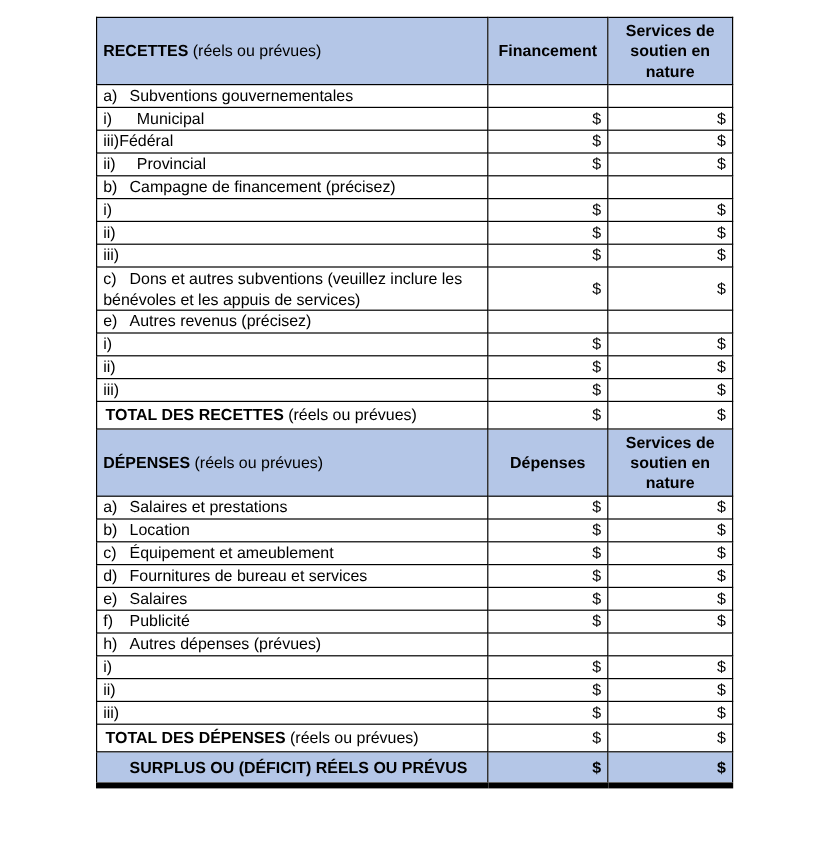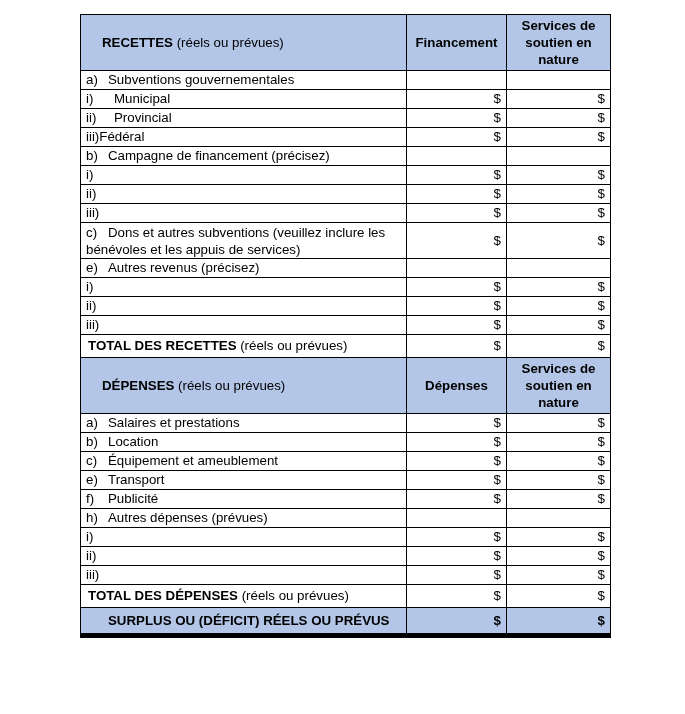--- a/index.html
+++ b/index.html
@@ -11,21 +11,21 @@
       font-size: 13.3px;
     }
     table.budget col.c1 { width: 326px; }
     table.budget col.c2 { width: 100px; }
     table.budget col.c3 { width: 104px; }
     table.budget td {
       border: 1px solid #000; padding: 0 5px; height: 18px; line-height: 16px;
       vertical-align: middle; white-space: nowrap; overflow: hidden;
     }
     tr.hdr td { background: #b4c6e7; height: 55px; }
-    tr.hdr td.h-label { padding-left: 21px; margin-top: 44px; }
+    tr.hdr td.h-label { padding-left: 5px; margin-top: 44px; }
     tr.hdr td.h-col { text-align: center; font-weight: bold; line-height: 17px; white-space: normal; }
     tr.hdr td.h-col3 { padding: 0 2px; }
     .bold { font-weight: bold; }
     .lvl1 { padding-left: 7px; margin-left: 16px; }
     .lvl2 .num { display: inline-block; width: 28px; text-align: left; }
     td.lvl2 { padding-left: 52px; }
     td.lvl2b { padding-left: 47px; }
     td.money { text-align: right; padding-right: 6px; }
     tr.two-line td { height: 35px; }
     tr.two-line td.label { white-space: normal; line-height: 17px; }
@@ -56,26 +56,26 @@
       <td class="lvl1 label"><span class="marker">a)</span><span>Subventions gouvernementales</span></td>
       <td></td>
       <td></td>
     </tr>
     <tr>
       <td class="lvl2 label"><span class="num">i)</span><span>Municipal</span></td>
       <td class="money">$</td>
       <td class="money">$</td>
     </tr>
     <tr>
+      <td class="lvl2b label"><span class="num">iii)</span><span>Fédéral</span></td>
+      <td class="money">$</td>
+      <td class="money">$</td>
+    </tr>
+    <tr>
       <td class="lvl2 label"><span class="num">ii)</span><span>Provincial</span></td>
-      <td class="money">$</td>
-      <td class="money">$</td>
-    </tr>
-    <tr>
-      <td class="lvl2b label"><span class="num">iii)</span><span>Fédéral</span></td>
       <td class="money">$</td>
       <td class="money">$</td>
     </tr>
 
     <tr>
       <td class="lvl1 label"><span class="marker">b)</span><span>Campagne de financement (précisez)</span></td>
       <td></td>
       <td></td>
     </tr>
     <tr>
@@ -142,21 +142,26 @@
       <td class="lvl1 label"><span class="marker">b)</span><span>Location</span></td>
       <td class="money">$</td>
       <td class="money">$</td>
     </tr>
     <tr>
       <td class="lvl1 label"><span class="marker">c)</span><span>Équipement et ameublement</span></td>
       <td class="money">$</td>
       <td class="money">$</td>
     </tr>
     <tr>
-      <td class="lvl1 label"><span class="marker">e)</span><span>Transport</span></td>
+      <td class="lvl1 label"><span class="marker">d)</span><span>Fournitures de bureau et services</span></td>
+      <td class="money">$</td>
+      <td class="money">$</td>
+    </tr>
+    <tr>
+      <td class="lvl1 label"><span class="marker">e)</span><span>Salaires</span></td>
       <td class="money">$</td>
       <td class="money">$</td>
     </tr>
     <tr>
       <td class="lvl1 label"><span class="marker">f)</span><span>Publicité</span></td>
       <td class="money">$</td>
       <td class="money">$</td>
     </tr>
 
     <tr>

